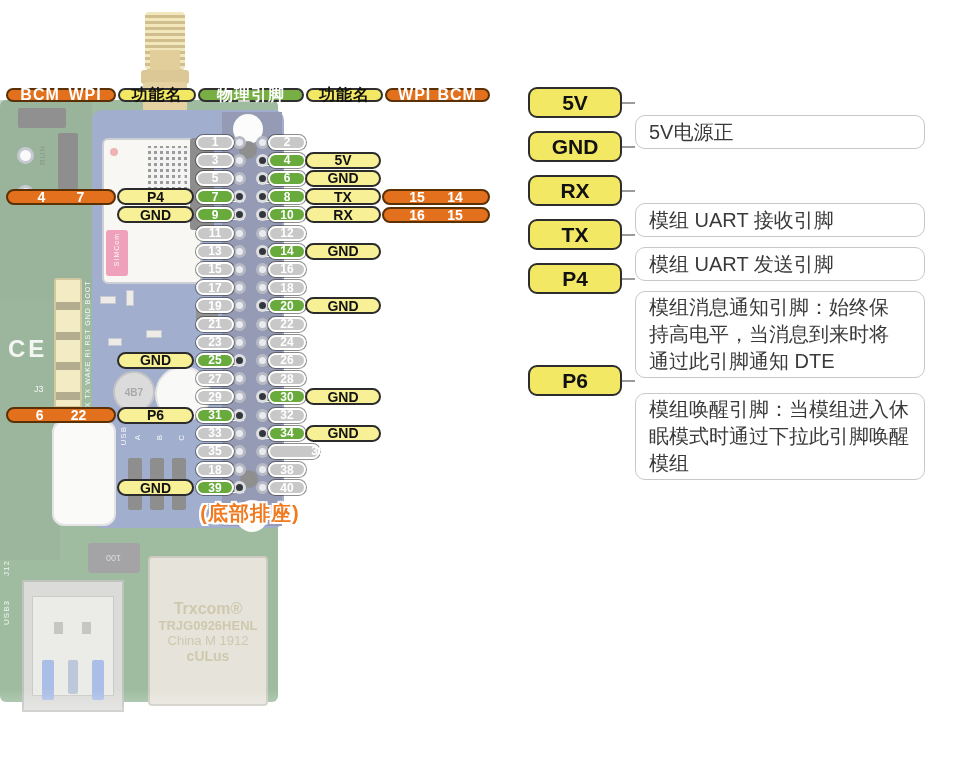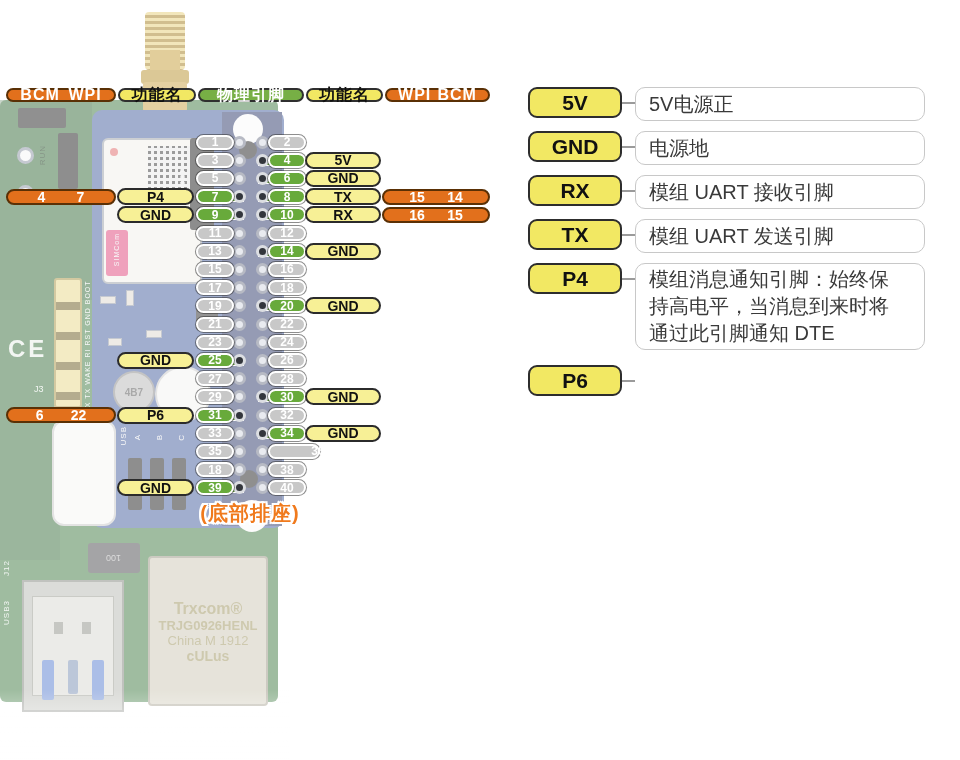--- a/index.html
+++ b/index.html
@@ -50,21 +50,21 @@
     text-shadow:-2px -2px 0 #fff,2px -2px 0 #fff,-2px 2px 0 #fff,2px 2px 0 #fff,0 -2px 0 #fff,0 2px 0 #fff,-2px 0 0 #fff,2px 0 0 #fff;}
 
   
   .legend-item{position:absolute;left:528px;display:flex;align-items:flex-start;z-index:3;}
   .li0{top:87px}.li1{top:131px}.li2{top:175px}.li3{top:219px}.li4{top:263px}.li5{top:365px}
   .lbadge{width:94px;height:31px;background:#f2e863;border:2.5px solid #2d2d2d;border-radius:9px;
     display:flex;align-items:center;justify-content:center;font-weight:bold;font-size:21px;color:#111;box-sizing:border-box;flex:none;}
   .lconn{width:13px;height:2px;background:#9b9b9b;margin-top:15px;flex:none;}
   .lbox{width:290px;min-height:34px;background:#fff;border:1.5px solid #c8c8c8;border-radius:10px;
     font-size:20px;color:#3a3a3a;padding:2px 13px;box-sizing:border-box;line-height:27px;
-    display:flex;align-items:center;white-space:pre-line;}
+    display:flex;align-items:center;white-space:pre-line;margin-top:28px;}
 </style>
 </head>
 <body>
 
 <div id="photo">
 
   <div class="abs pcb-green" style="left:0;top:100px;width:278px;height:602px;"></div>
   <div class="abs pcb-green-dark" style="left:0;top:100px;width:92px;height:200px;opacity:.5;"></div>
   <div class="abs pcb-green-dark" style="left:0;top:300px;width:60px;height:260px;opacity:.35;"></div>
 
@@ -330,21 +330,20 @@
 </div>
 
 <div class="legend-item li0">
   <div class="lbadge">5V</div>
   <div class="lconn"></div>
   <div class="lbox">5V电源正</div>
 </div>
 <div class="legend-item li1">
   <div class="lbadge">GND</div>
   <div class="lconn"></div>
-  <div class="lbox">电源地</div>
 </div>
 <div class="legend-item li2">
   <div class="lbadge">RX</div>
   <div class="lconn"></div>
   <div class="lbox">模组 UART 接收引脚</div>
 </div>
 <div class="legend-item li3">
   <div class="lbadge">TX</div>
   <div class="lconn"></div>
   <div class="lbox">模组 UART 发送引脚</div>
@@ -352,13 +351,16 @@
 <div class="legend-item li4">
   <div class="lbadge">P4</div>
   <div class="lconn"></div>
   <div class="lbox">模组消息通知引脚：始终保
 持高电平，当消息到来时将
 通过此引脚通知 DTE</div>
 </div>
 <div class="legend-item li5">
   <div class="lbadge">P6</div>
   <div class="lconn"></div>
+  <div class="lbox">模组唤醒引脚：当模组进入休
+眠模式时通过下拉此引脚唤醒
+模组</div>
 </div>
 
 </body></html>

